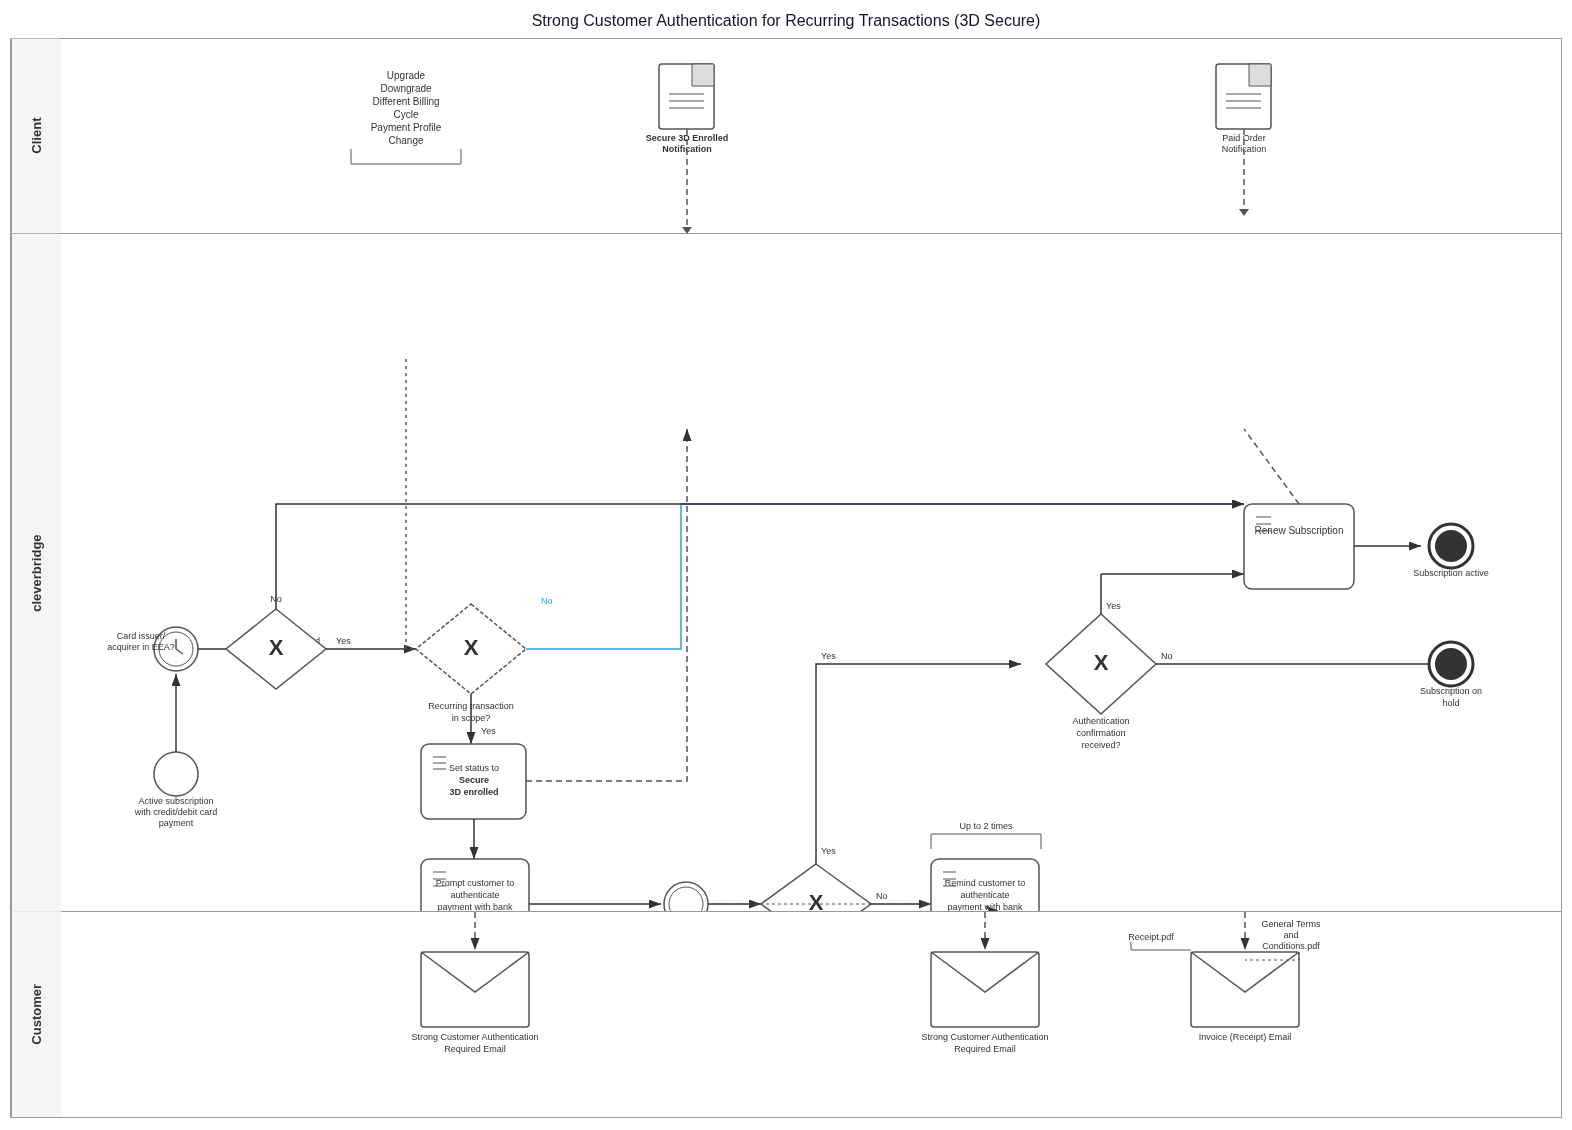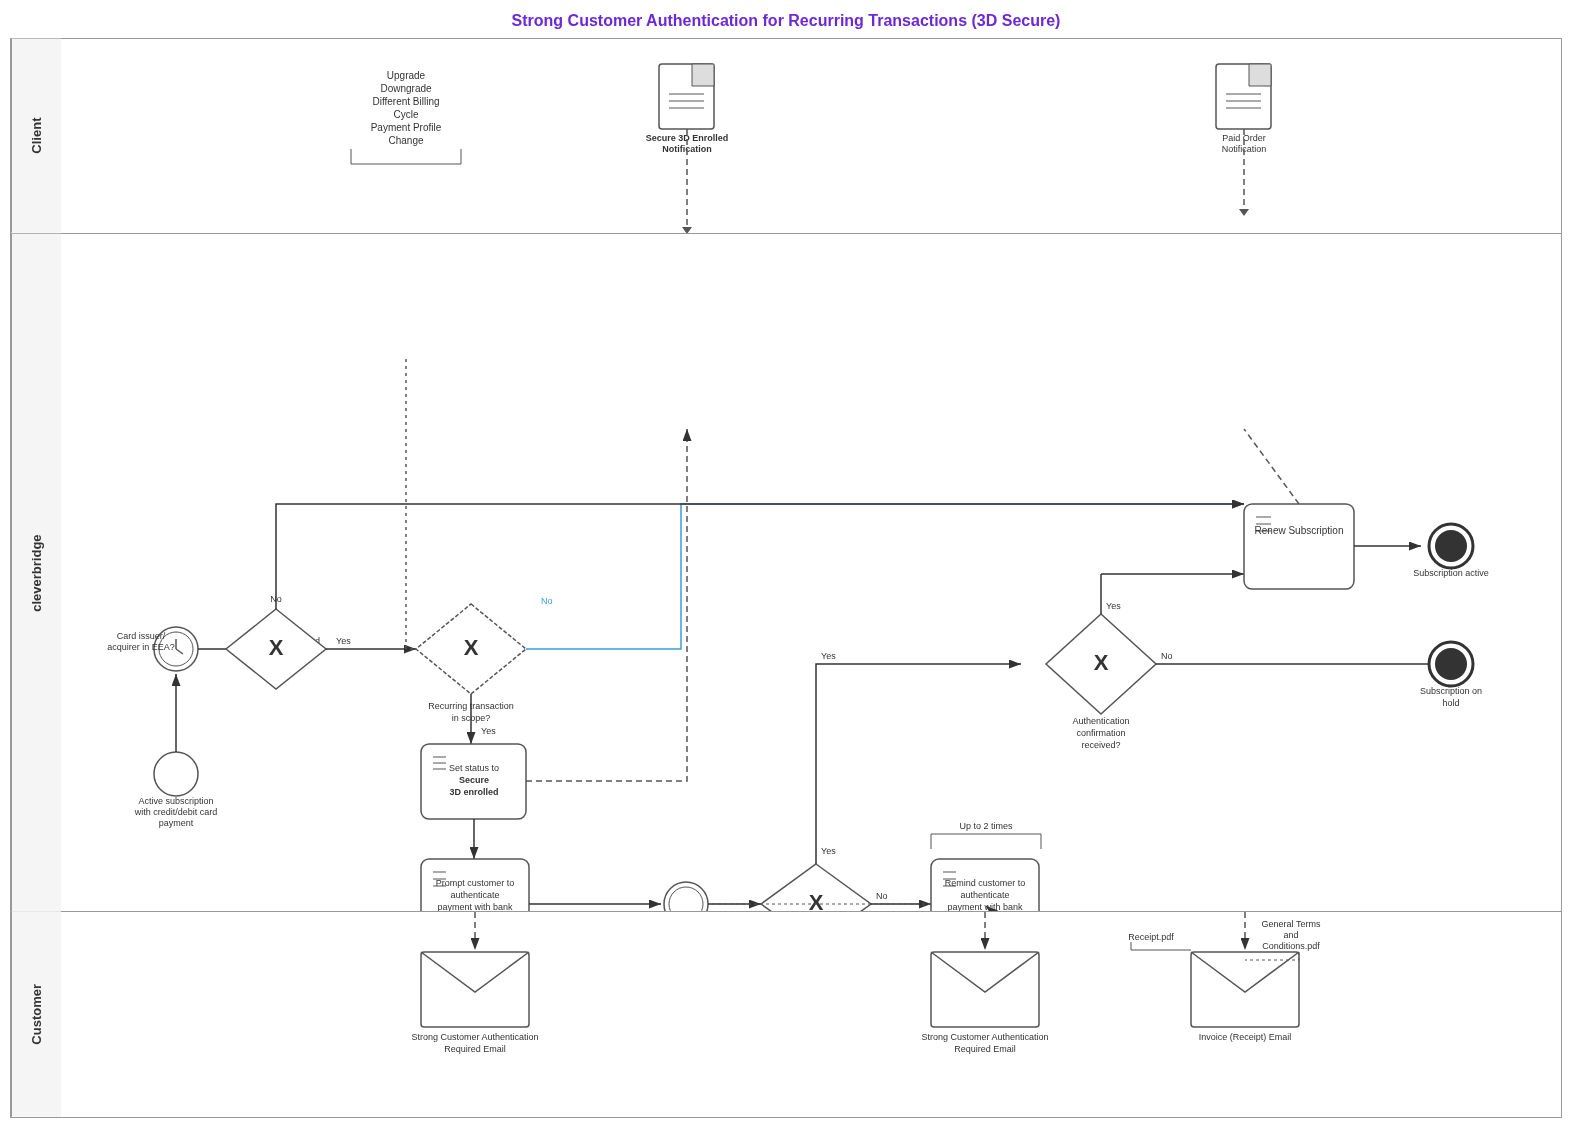--- a/index.html
+++ b/index.html
@@ -9,23 +9,23 @@
       width: 1572px;
       height: 1130px;
       background: #fff;
       position: relative;
       overflow: hidden;
     }
     
     .title {
       text-align: center;
       font-size: 16px;
-      font-weight: bold;
+      font-weight: normal;
       padding: 12px 0 8px 0;
-      color: #6d28d9;
+      color: #0f172a;
     }
     
     .lanes-wrapper {
       display: flex;
       flex-direction: column;
       border: 1px solid #999;
       margin: 0 10px;
       height: 1080px;
     }
     

